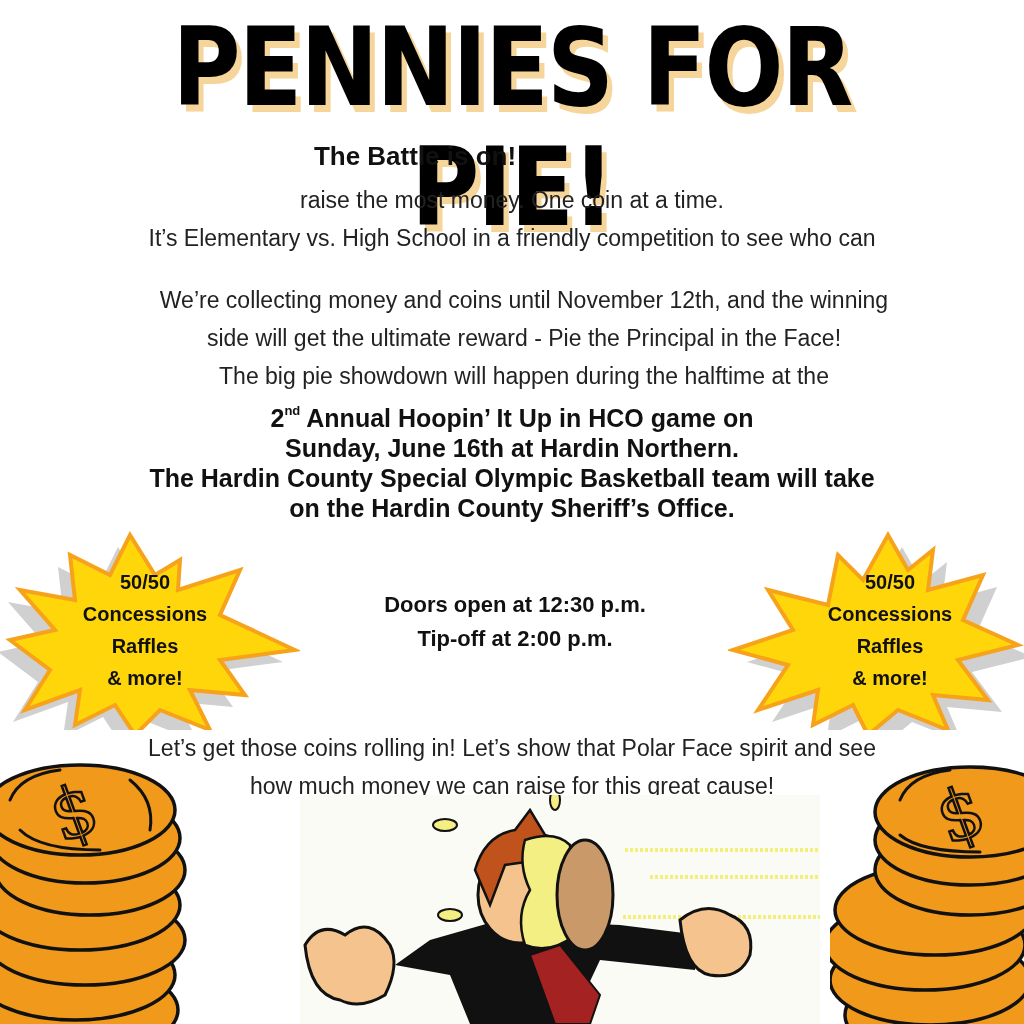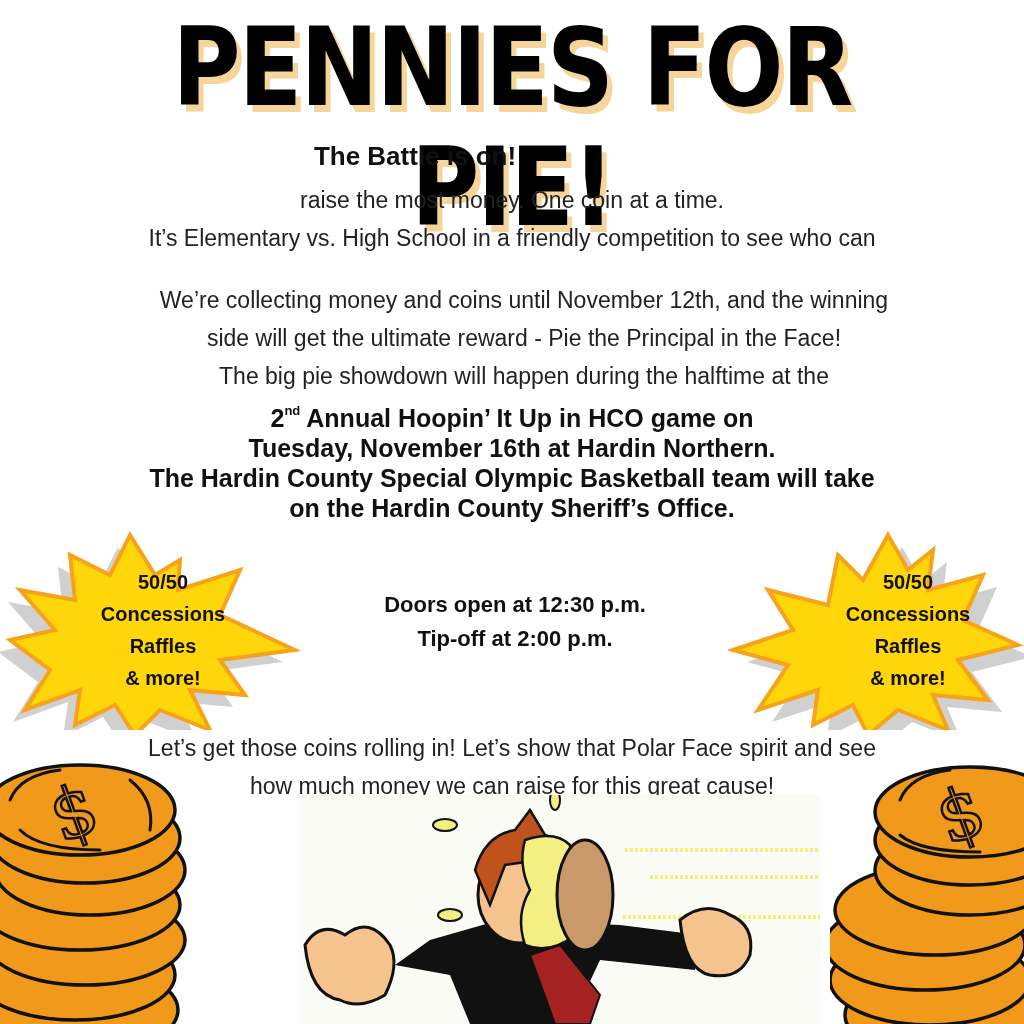--- a/index.html
+++ b/index.html
@@ -31,21 +31,21 @@
     position: absolute; left: 0; width: 1024px; text-align: center;
     font-weight: bold; font-size: 25px; line-height: 30px; color: #111;
   }
   .boldblock sup { font-size: 13px; vertical-align: 12px; }
 
   .times {
     position: absolute; left: 300px; width: 430px; text-align: center;
     top: 588px; font-weight: bold; font-size: 22px; line-height: 34px;
   }
 
-  .starburst { position: absolute; width: 300px; height: 200px; padding-left: 36px; }
+  .starburst { position: absolute; width: 300px; height: 200px; }
   .starburst svg { position: absolute; left: 0; top: 0; }
   .starburst .st-text {
     position: absolute; left: 0; width: 100%; top: 36px; text-align: center;
     font-weight: bold; font-size: 20px; line-height: 32px; color: #111;
   }
 
   .coins { position: absolute; }
   .pieman { position: absolute; left: 300px; top: 795px; width: 520px; height: 229px; }
 </style>
 </head>
@@ -61,21 +61,21 @@
 </div>
 
 <div class="para" style="top:281px;margin-left:12px;">
   <div>We’re collecting money and coins until November 12th, and the winning</div>
   <div>side will get the ultimate reward - Pie the Principal in the Face!</div>
   <div>The big pie showdown will happen during the halftime at the</div>
 </div>
 
 <div class="boldblock" style="top:396px;">
   <div><span>2</span><sup>nd</sup><span> Annual Hoopin’ It Up in HCO game on</span></div>
-  <div>Tuesday, November 16th at Hardin Northern.</div>
+  <div>Sunday, June 16th at Hardin Northern.</div>
   <div>The Hardin County Special Olympic Basketball team will take</div>
   <div>on the Hardin County Sheriff’s Office.</div>
 </div>
 
 <div class="starburst" style="left:0px; top:530px;">
   <svg width="300" height="200" viewBox="0 0 300 200">
     <polygon transform="translate(-12,12)" fill="#d0d0d0" points="130,5 155,45 180,30 178,60 240,40 220,85 295,120 220,130 245,165 190,160 210,200 160,180 135,205 115,175 75,195 80,160 25,180 50,140 10,110 55,100 20,60 75,70 70,25 110,45"></polygon>
     <polygon fill="#ffd60a" stroke="#f7a21b" stroke-width="4" stroke-linejoin="miter" points="130,5 155,45 180,30 178,60 240,40 220,85 295,120 220,130 245,165 190,160 210,200 160,180 135,205 115,175 75,195 80,160 25,180 50,140 10,110 55,100 20,60 75,70 70,25 110,45"></polygon>
   </svg>
   <div class="st-text" style="left:-5px;">

